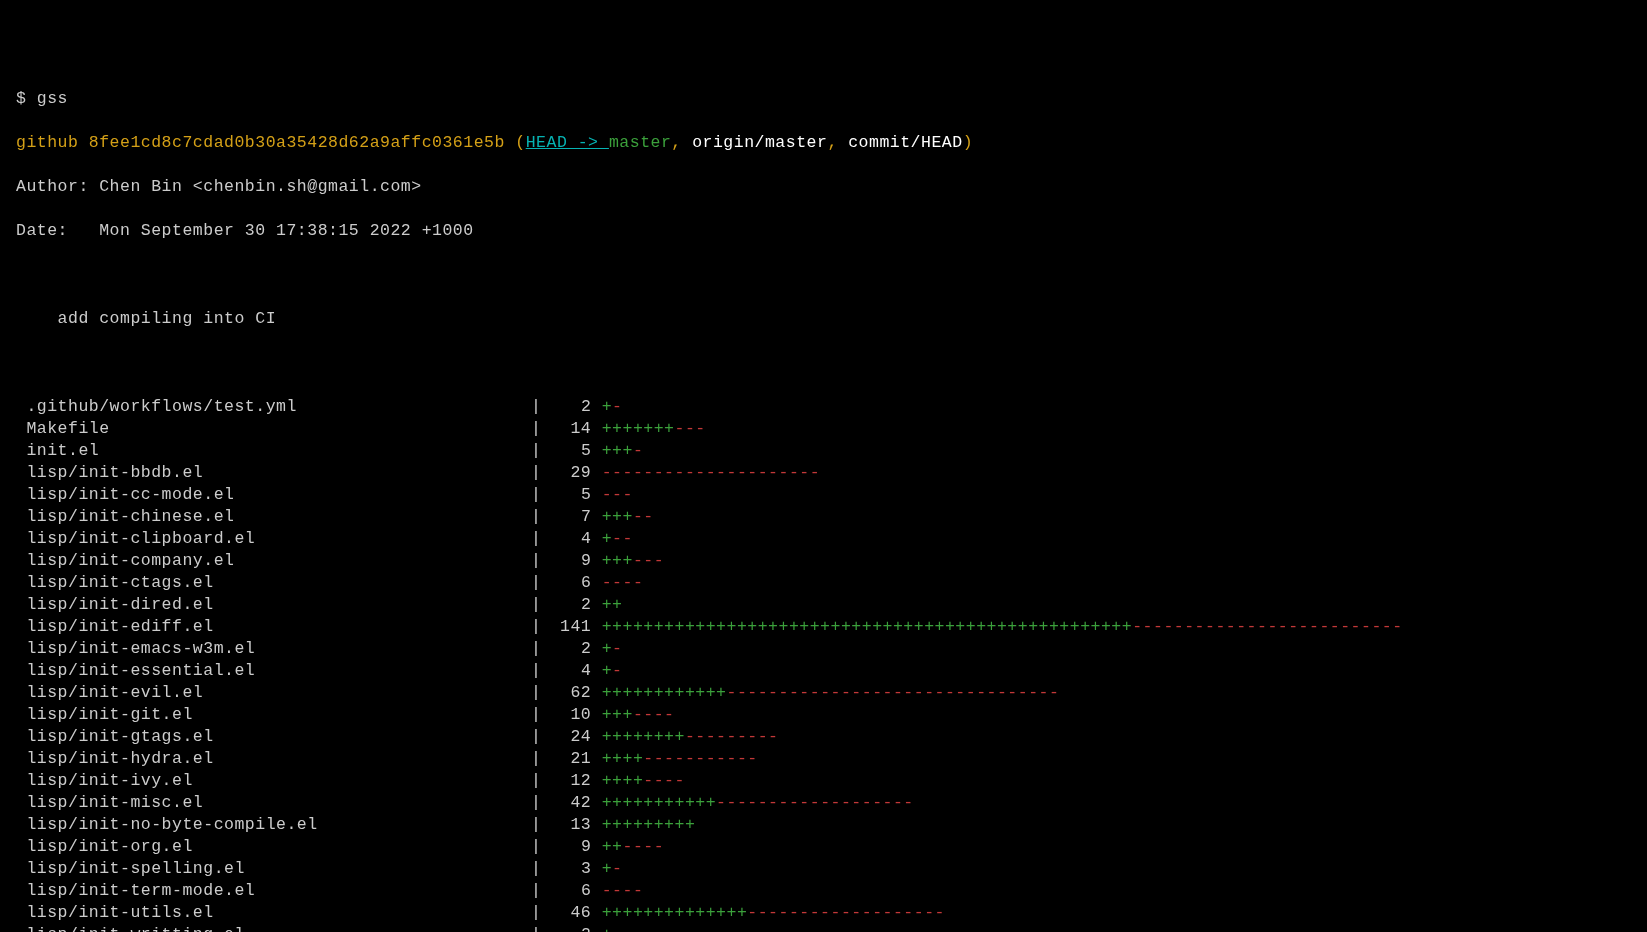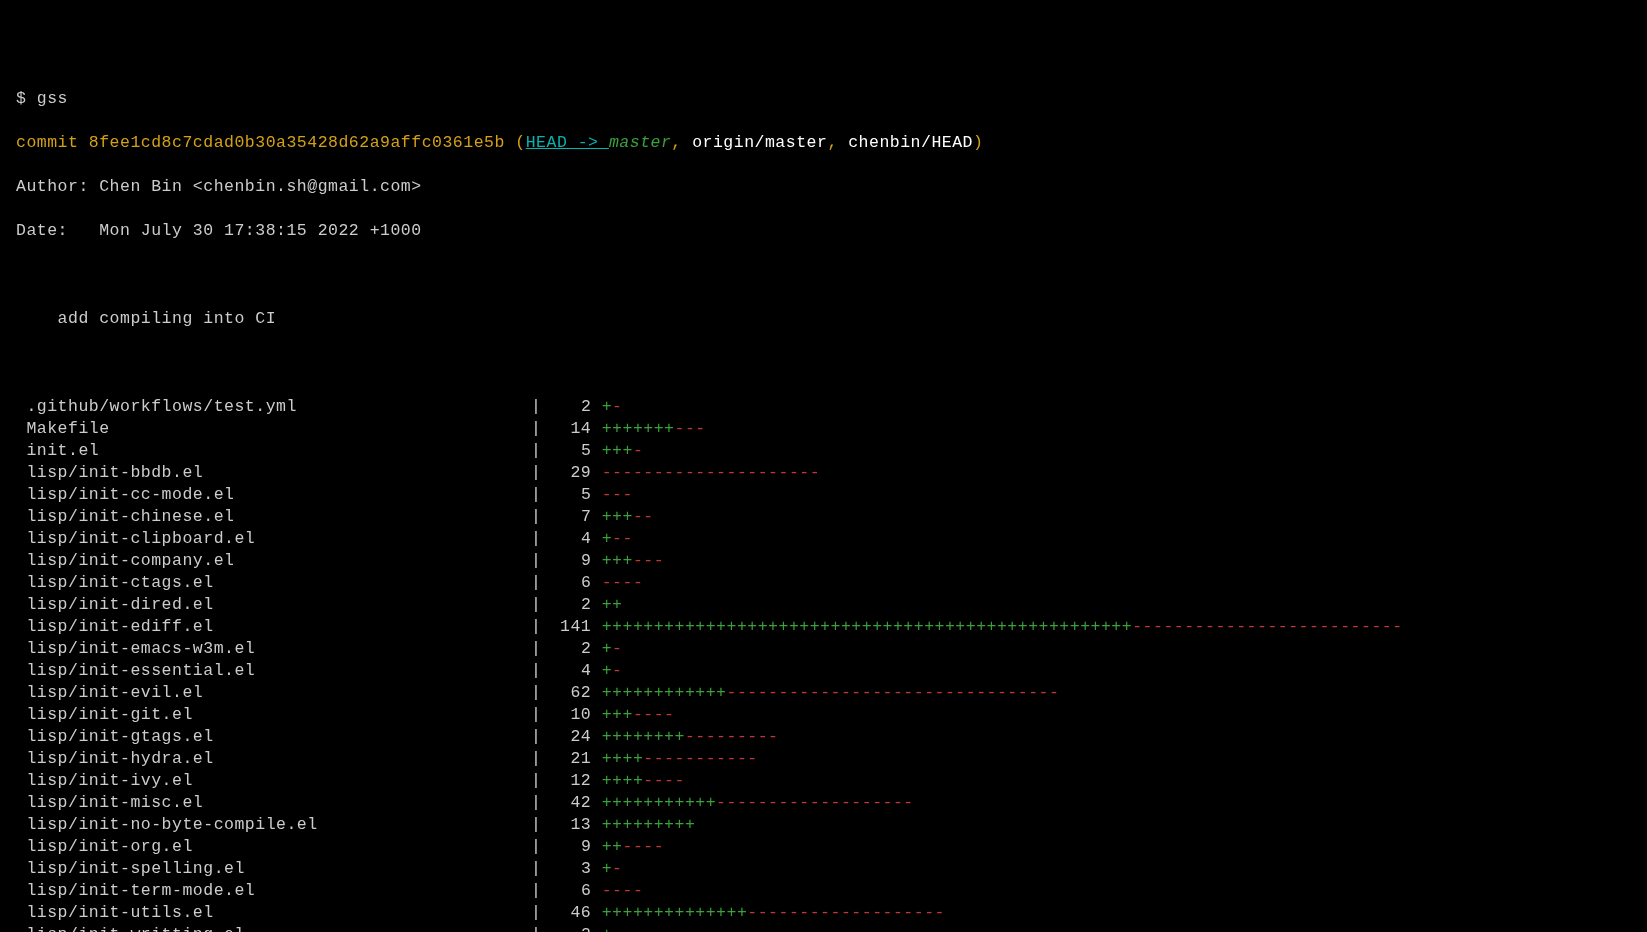--- a/index.html
+++ b/index.html
@@ -11,38 +11,38 @@
     line-height: 22px;
     letter-spacing: 0.5px;
     padding: 0 16px;
     white-space: pre;
     overflow: hidden;
     width: 1647px;
     height: 932px;
   }
   .yellow { color: #d4a017; }
   .cyan { color: #06b3b3; text-decoration: underline; }
-  .green { color: #3ba03b; font-style: italic; }
+  .green { color: #3ba03b; }
   .red { color: #ffffff; }
   .row { display: block; }
   .file { display: inline-block; width: 52ch; }
   .sep { display: inline-block; }
   .num { display: inline-block; width: 4ch; text-align: right; }
   .plus { color: #3ba03b; }
   .minus { color: #c23838; }
 </style>
 </head>
 <body>
 
 
 
 <div class="row"><span>$ gss</span></div>
-<div class="row"><span class="yellow">commit </span><span class="yellow">8fee1cd8c7cdad0b30a35428d62a9affc0361e5b</span><span class="yellow"> (</span><span class="cyan">HEAD -&gt; </span><span class="green">master</span><span class="yellow">, </span><span class="red">origin/master</span><span class="yellow">, </span><span class="red">chenbin/HEAD</span><span class="yellow">)</span></div>
+<div class="row"><span class="yellow">github </span><span class="yellow">8fee1cd8c7cdad0b30a35428d62a9affc0361e5b</span><span class="yellow"> (</span><span class="cyan">HEAD -&gt; </span><span class="green">master</span><span class="yellow">, </span><span class="red">origin/master</span><span class="yellow">, </span><span class="red">commit/HEAD</span><span class="yellow">)</span></div>
 <div class="row"><span>Author: Chen Bin &lt;chenbin.sh@gmail.com&gt;</span></div>
-<div class="row"><span>Date:   Mon July 30 17:38:15 2022 +1000</span></div>
+<div class="row"><span>Date:   Mon September 30 17:38:15 2022 +1000</span></div>
 <div class="row"> </div>
 <div class="row"><span>    add compiling into CI</span></div>
 <div class="row"> </div>
 <div id="diffstat"><div class="row"><span class="file"> .github/workflows/test.yml</span><span class="sep">| </span><span class="num">2</span><span> </span><span class="plus">+</span><span class="minus">-</span></div><div class="row"><span class="file"> Makefile</span><span class="sep">| </span><span class="num">14</span><span> </span><span class="plus">+++++++</span><span class="minus">---</span></div><div class="row"><span class="file"> init.el</span><span class="sep">| </span><span class="num">5</span><span> </span><span class="plus">+++</span><span class="minus">-</span></div><div class="row"><span class="file"> lisp/init-bbdb.el</span><span class="sep">| </span><span class="num">29</span><span> </span><span class="plus"></span><span class="minus">---------------------</span></div><div class="row"><span class="file"> lisp/init-cc-mode.el</span><span class="sep">| </span><span class="num">5</span><span> </span><span class="plus"></span><span class="minus">---</span></div><div class="row"><span class="file"> lisp/init-chinese.el</span><span class="sep">| </span><span class="num">7</span><span> </span><span class="plus">+++</span><span class="minus">--</span></div><div class="row"><span class="file"> lisp/init-clipboard.el</span><span class="sep">| </span><span class="num">4</span><span> </span><span class="plus">+</span><span class="minus">--</span></div><div class="row"><span class="file"> lisp/init-company.el</span><span class="sep">| </span><span class="num">9</span><span> </span><span class="plus">+++</span><span class="minus">---</span></div><div class="row"><span class="file"> lisp/init-ctags.el</span><span class="sep">| </span><span class="num">6</span><span> </span><span class="plus"></span><span class="minus">----</span></div><div class="row"><span class="file"> lisp/init-dired.el</span><span class="sep">| </span><span class="num">2</span><span> </span><span class="plus">++</span><span class="minus"></span></div><div class="row"><span class="file"> lisp/init-ediff.el</span><span class="sep">| </span><span class="num">141</span><span> </span><span class="plus">+++++++++++++++++++++++++++++++++++++++++++++++++++</span><span class="minus">--------------------------</span></div><div class="row"><span class="file"> lisp/init-emacs-w3m.el</span><span class="sep">| </span><span class="num">2</span><span> </span><span class="plus">+</span><span class="minus">-</span></div><div class="row"><span class="file"> lisp/init-essential.el</span><span class="sep">| </span><span class="num">4</span><span> </span><span class="plus">+</span><span class="minus">-</span></div><div class="row"><span class="file"> lisp/init-evil.el</span><span class="sep">| </span><span class="num">62</span><span> </span><span class="plus">++++++++++++</span><span class="minus">--------------------------------</span></div><div class="row"><span class="file"> lisp/init-git.el</span><span class="sep">| </span><span class="num">10</span><span> </span><span class="plus">+++</span><span class="minus">----</span></div><div class="row"><span class="file"> lisp/init-gtags.el</span><span class="sep">| </span><span class="num">24</span><span> </span><span class="plus">++++++++</span><span class="minus">---------</span></div><div class="row"><span class="file"> lisp/init-hydra.el</span><span class="sep">| </span><span class="num">21</span><span> </span><span class="plus">++++</span><span class="minus">-----------</span></div><div class="row"><span class="file"> lisp/init-ivy.el</span><span class="sep">| </span><span class="num">12</span><span> </span><span class="plus">++++</span><span class="minus">----</span></div><div class="row"><span class="file"> lisp/init-misc.el</span><span class="sep">| </span><span class="num">42</span><span> </span><span class="plus">+++++++++++</span><span class="minus">-------------------</span></div><div class="row"><span class="file"> lisp/init-no-byte-compile.el</span><span class="sep">| </span><span class="num">13</span><span> </span><span class="plus">+++++++++</span><span class="minus"></span></div><div class="row"><span class="file"> lisp/init-org.el</span><span class="sep">| </span><span class="num">9</span><span> </span><span class="plus">++</span><span class="minus">----</span></div><div class="row"><span class="file"> lisp/init-spelling.el</span><span class="sep">| </span><span class="num">3</span><span> </span><span class="plus">+</span><span class="minus">-</span></div><div class="row"><span class="file"> lisp/init-term-mode.el</span><span class="sep">| </span><span class="num">6</span><span> </span><span class="plus"></span><span class="minus">----</span></div><div class="row"><span class="file"> lisp/init-utils.el</span><span class="sep">| </span><span class="num">46</span><span> </span><span class="plus">++++++++++++++</span><span class="minus">-------------------</span></div><div class="row"><span class="file"> lisp/init-writting.el</span><span class="sep">| </span><span class="num">2</span><span> </span><span class="plus">+</span><span class="minus">-</span></div></div>
 
 
 
 
 
 

